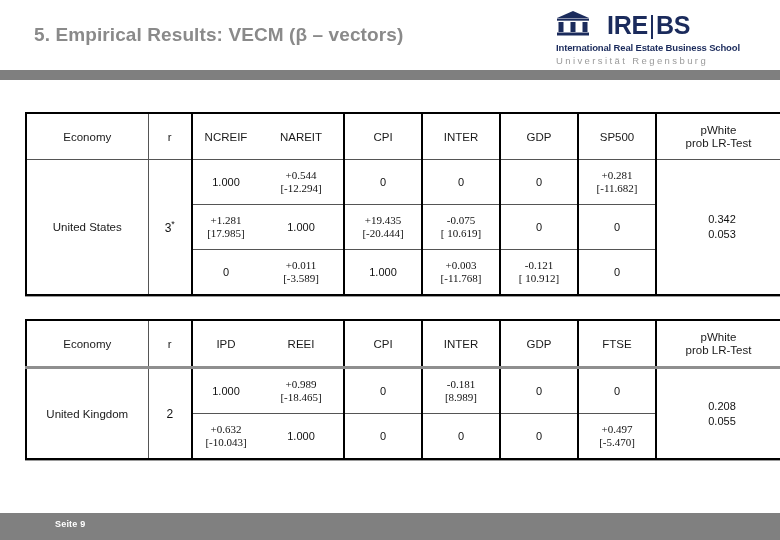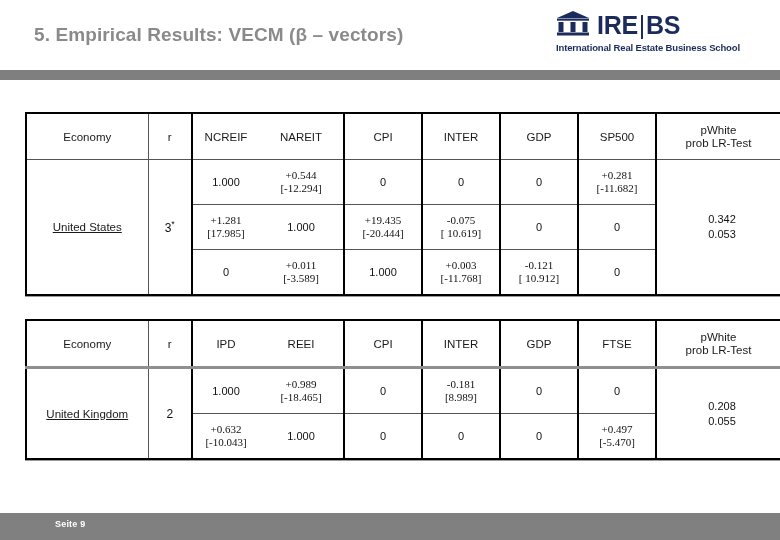--- a/index.html
+++ b/index.html
@@ -37,21 +37,21 @@
   .logo-block {
     position: absolute;
     right: 12px;
     top: 8px;
     width: 220px;
     text-align: left;
   }
   .logo-top {
     display: flex;
     align-items: flex-end;
-    gap: 7px;
+    gap: 17px;
     height: 30px;
   }
   .logo-building {
     width: 34px;
     height: 27px;
     position: relative;
   }
   .logo-wordmark {
     font-size: 25px;
     font-weight: bold;
@@ -165,21 +165,20 @@
 
   .cell-two {
     line-height: 13px;
     font-family: Liberation Serif, serif;
   }
   .cell-two .v2 { white-space: nowrap; }
 
   .econ-name {
     font-size: 11.5px;
     color: #1a1a1a;
-    text-decoration: underline;
   }
   .r-val {
     font-size: 12px;
   }
   .r-val sup {
     font-size: 9px;
     vertical-align: super;
   }
   .pw-val {
     line-height: 15px;
@@ -211,20 +210,21 @@
           <rect x="1" y="7.5" width="32" height="2.2" fill="#1b2b5c"></rect>
           <rect x="2.5" y="11" width="5" height="10" fill="#1b2b5c"></rect>
           <rect x="14.5" y="11" width="5" height="10" fill="#1b2b5c"></rect>
           <rect x="26.5" y="11" width="5" height="10" fill="#1b2b5c"></rect>
           <rect x="1" y="21.5" width="32" height="3" fill="#1b2b5c"></rect>
         </svg>
       </span>
       <span class="logo-wordmark"><span>IRE</span><span class="bar">|</span><span>BS</span></span>
     </div>
     <div class="logo-sub1">International Real Estate Business School</div>
+    <div class="logo-sub2">Universität Regensburg</div>
   </div>
 </div>
 
 <div class="header-rule"></div>
 
 <div class="tables-area">
   <div id="tables-host">
       <table class="vecm">
         <colgroup>
           <col class="c-economy">

